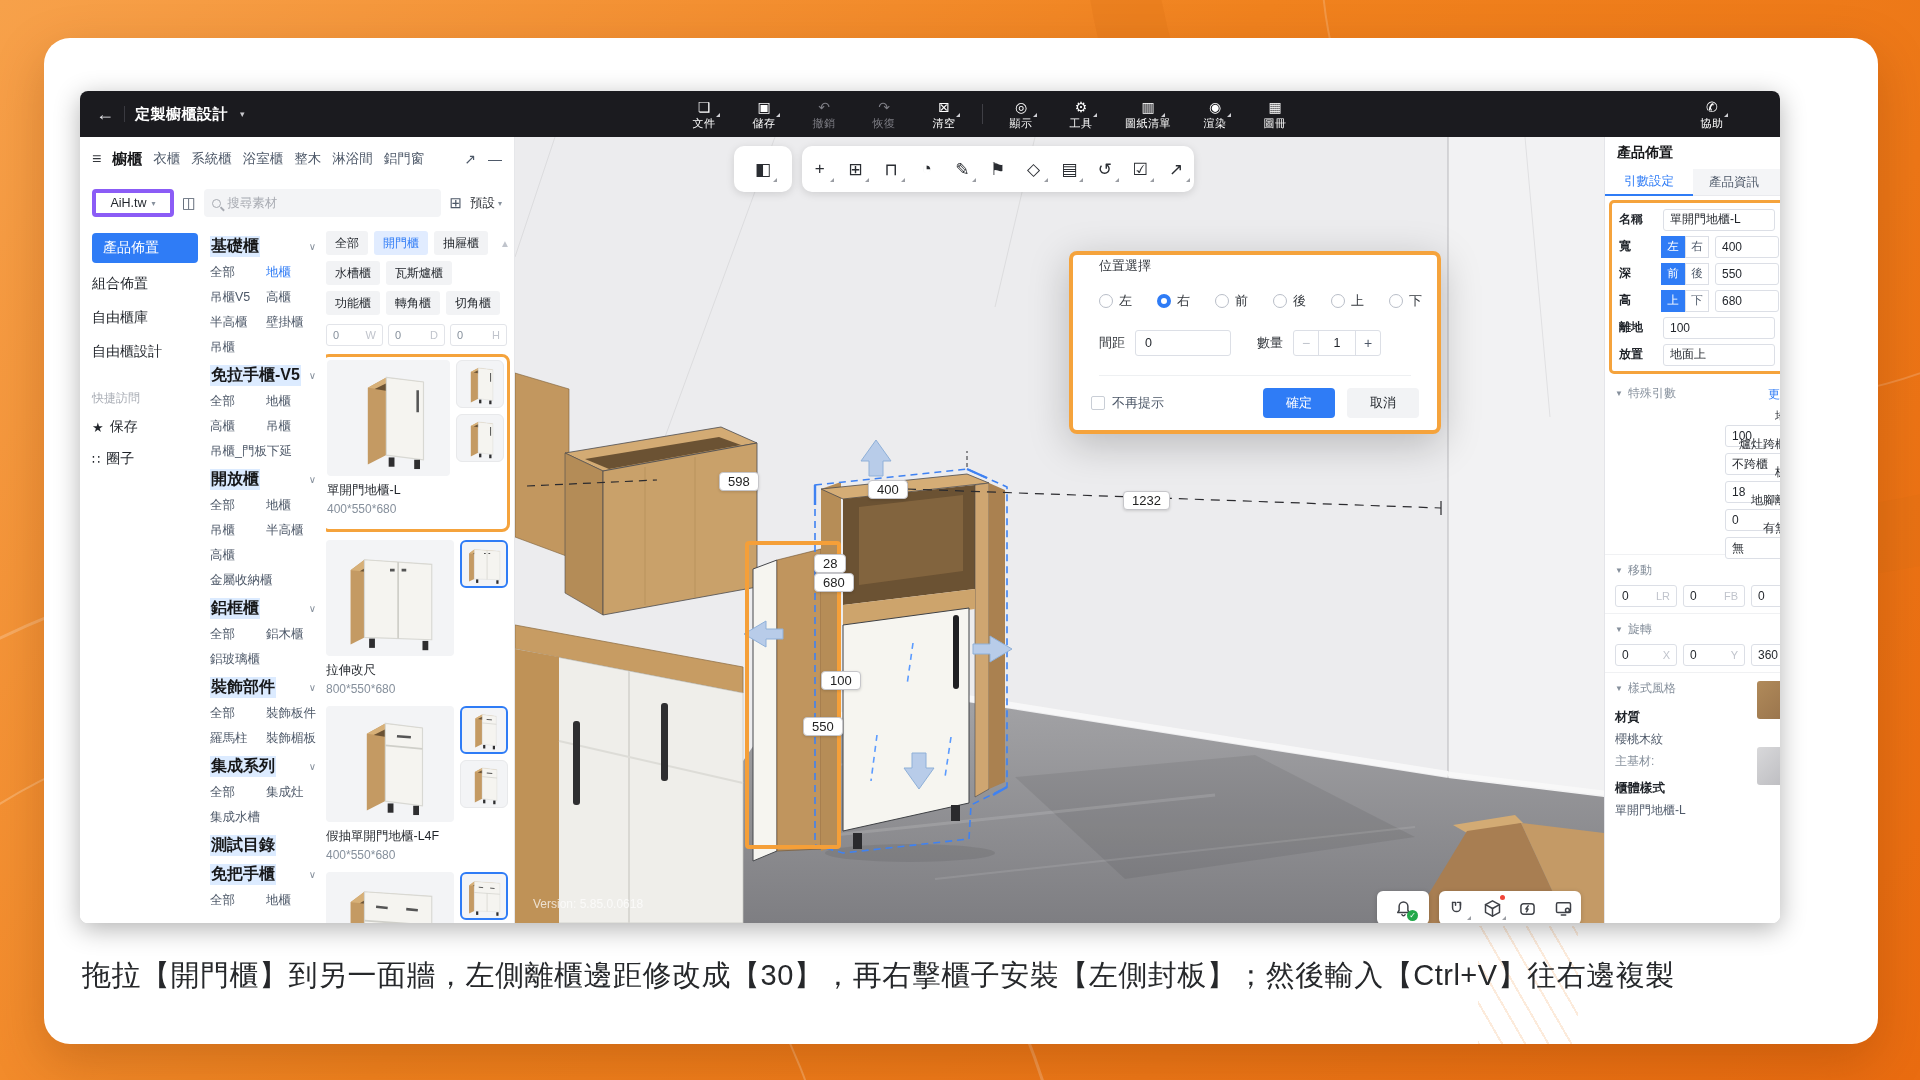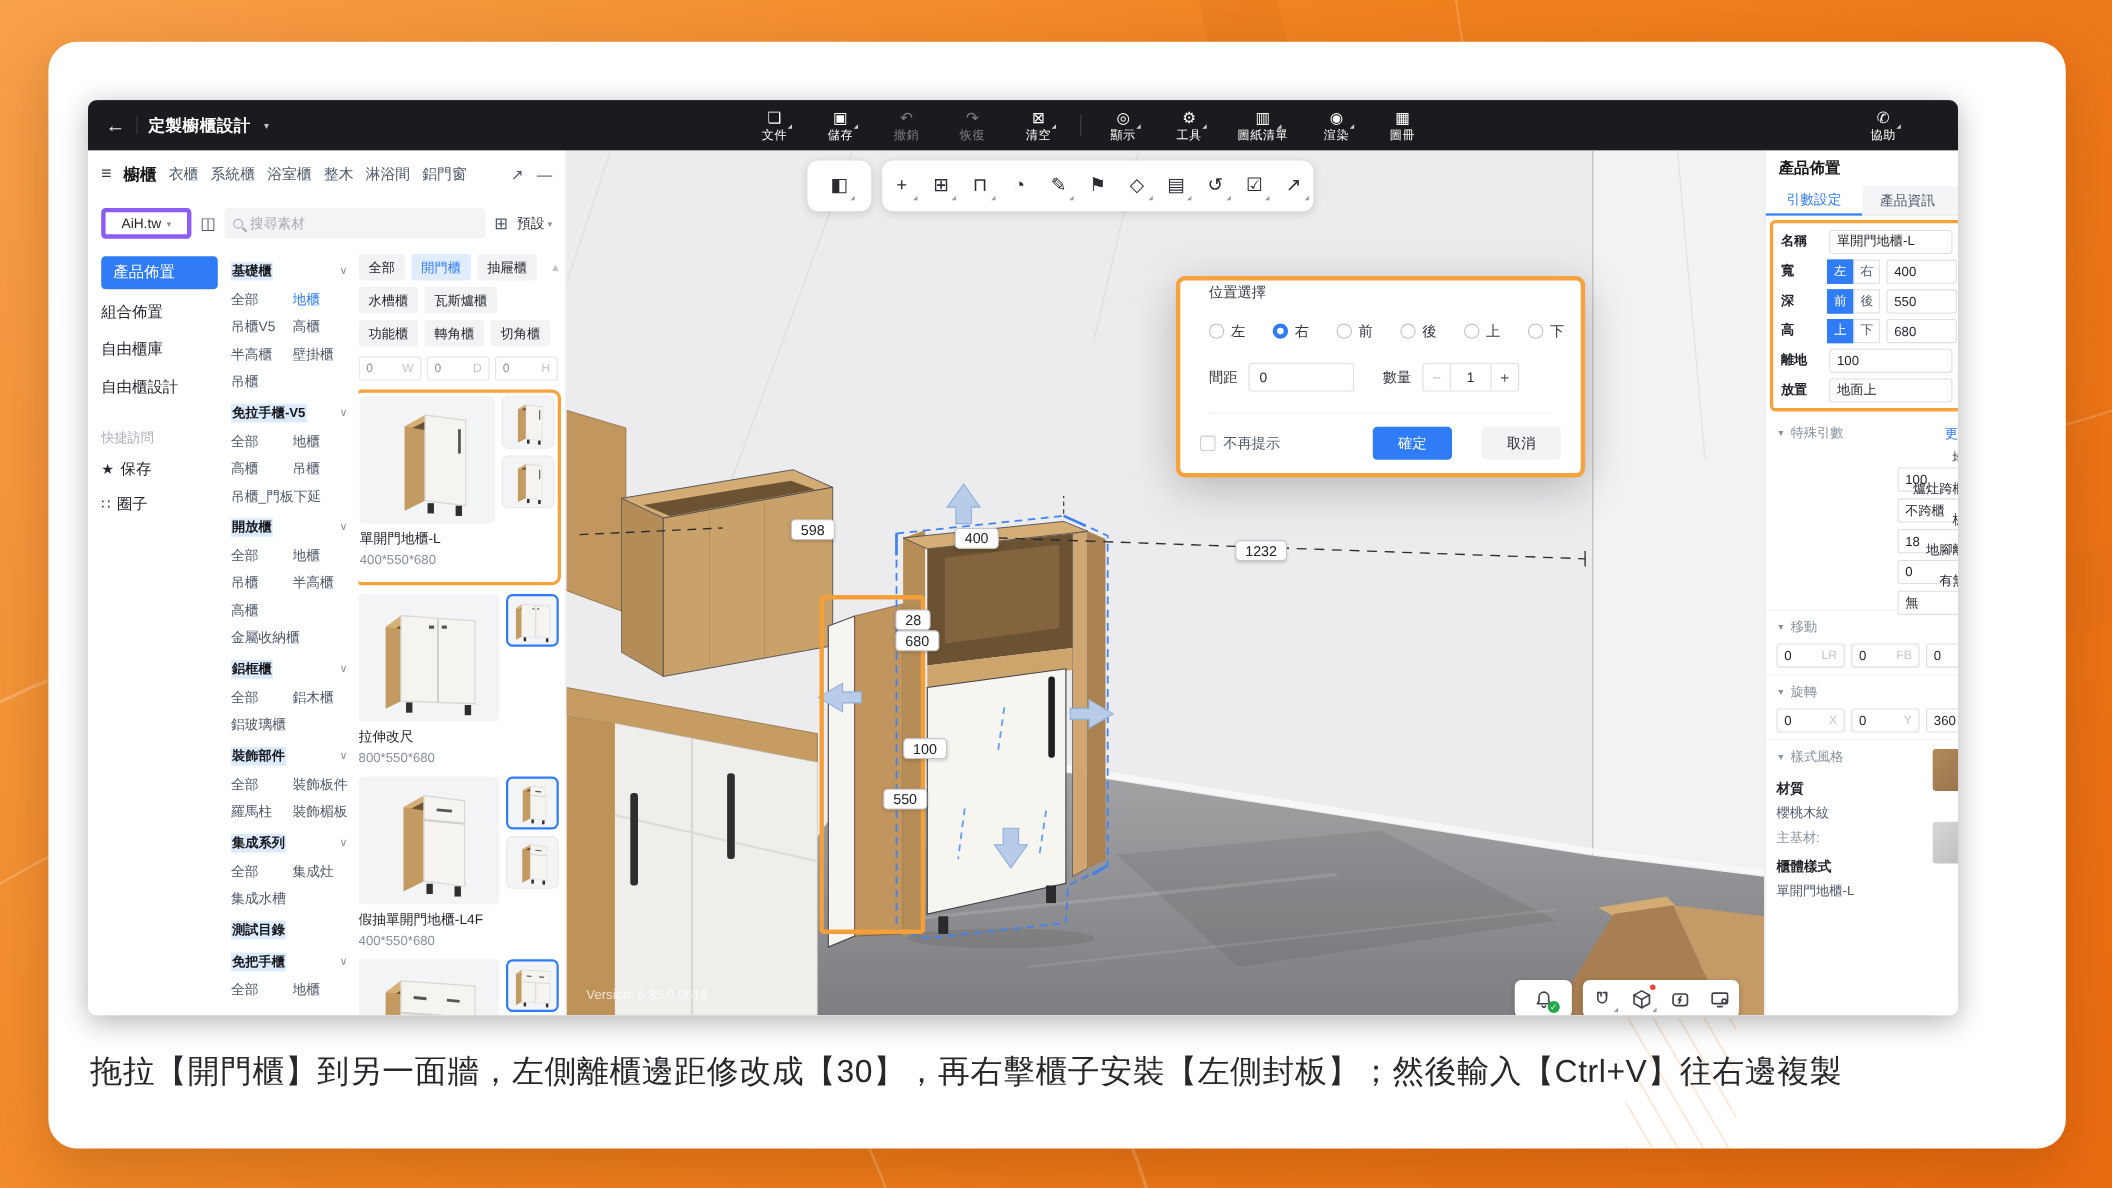--- a/index.html
+++ b/index.html
@@ -61,21 +61,21 @@
   .lp-preset { font-size:12.5px; color:#1f2329; display:flex; align-items:center; gap:3px; cursor:pointer; }
   .lp-body { flex:1; display:flex; padding:6px 0 0 12px; overflow:hidden; }
   .lp-nav { width:118px; flex-shrink:0; }
   .nav-it { height:34px; display:flex; align-items:center; font-size:14px; color:#1f2329; cursor:pointer; }
   .nav-it.on { height:30px; width:106px; background:#2f7cf6; color:#fff; border-radius:4px; padding-left:11px; margin:2px 0 4px; }
   .nav-lbl { margin-top:16px; font-size:12px; color:#a9adb5; height:26px; display:flex; align-items:center; }
   .nav-q { height:32px; display:flex; align-items:center; gap:6px; font-size:14px; color:#1f2329; cursor:pointer; }
   .nav-q .qi { font-size:13px; }
   .lp-cats { width:116px; flex-shrink:0; font-size:12.5px; overflow:hidden; }
   .cat-h { height:27px; display:flex; align-items:center; cursor:pointer; margin-top:2px; }
-  .cat-h .nm { font-weight:bold; font-size:12px; color:#17181a; background:#dcebff; padding:0 1px; white-space:nowrap; }
+  .cat-h .nm { font-weight:bold; font-size:16px; color:#17181a; background:#dcebff; padding:0 1px; white-space:nowrap; }
   .cat-h .cv { margin-left:auto; margin-right:10px; color:#86909c; font-size:10px; }
   .cat-items { display:flex; flex-wrap:wrap; }
   .cat-it { width:56px; height:25px; line-height:25px; color:#4e5969; cursor:pointer; white-space:nowrap; overflow:hidden; }
   .cat-it.wide { width:112px; }
   .cat-it.on { color:#2f7cf6; }
   .collapse-row { margin-top:8px; display:flex; align-items:center; gap:5px; font-size:13px; color:#1f2329; cursor:pointer; }
   .lp-cards { flex:1; overflow:hidden; padding-right:4px; position:relative; }
   .chips { display:flex; flex-wrap:wrap; gap:6px; width:176px; position:relative; }
   .chip { height:24px; line-height:24px; padding:0 9px; background:#f2f3f5; border-radius:3px; font-size:12px; color:#1f2329; cursor:pointer; white-space:nowrap; }
   .chip.on { background:#e1ecff; color:#2f7cf6; }
@@ -177,21 +177,21 @@
             padding:0 9px; font-size:12.5px; color:#1f2329; margin-left:10px; }
   .stepper { display:flex; height:26px; border:1px solid #dcdfe6; border-radius:3px; margin-left:10px; overflow:hidden; }
   .stp { width:24px; display:flex; align-items:center; justify-content:center; color:#c0c4cc; cursor:pointer; font-size:14px; }
   .stp.plus { color:#4e5969; }
   .stv { width:38px; display:flex; align-items:center; justify-content:center; border-left:1px solid #dcdfe6;
          border-right:1px solid #dcdfe6; font-size:12.5px; color:#1f2329; }
   .dlg-div { height:1px; background:#eef0f2; margin-top:19px; }
   .dlg-foot { height:54px; display:flex; align-items:center; padding:0 18px; }
   .chk { display:flex; align-items:center; gap:7px; font-size:13px; color:#4e5969; cursor:pointer; }
   .cbox { width:14px; height:14px; border:1px solid #c9ced6; border-radius:2px; background:#fff; }
-  .dlg-btns { margin-left:auto; display:flex; gap:27px;padding-left:31px; }
+  .dlg-btns { margin-left:auto; display:flex; gap:12px;padding-left:31px; }
   .btn-ok { width:72px; height:30px; background:#2f7cf6; color:#fff; border-radius:4px; display:flex; align-items:center;
             justify-content:center; font-size:13px; cursor:pointer; }
   .btn-cancel { width:72px; height:30px; background:#f2f3f5; color:#1f2329; border-radius:4px; display:flex;
             align-items:center; justify-content:center; font-size:13px; cursor:pointer; }
   .hiddefs { position:absolute; width:0; height:0; overflow:hidden; }
 </style>
 </head>
 <body>
 
 <svg class="hiddefs" xmlns="http://www.w3.org/2000/svg">

